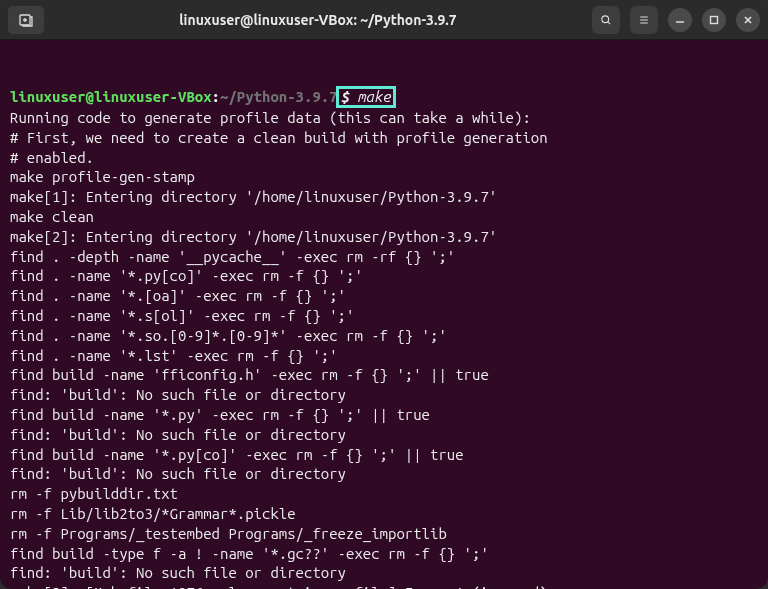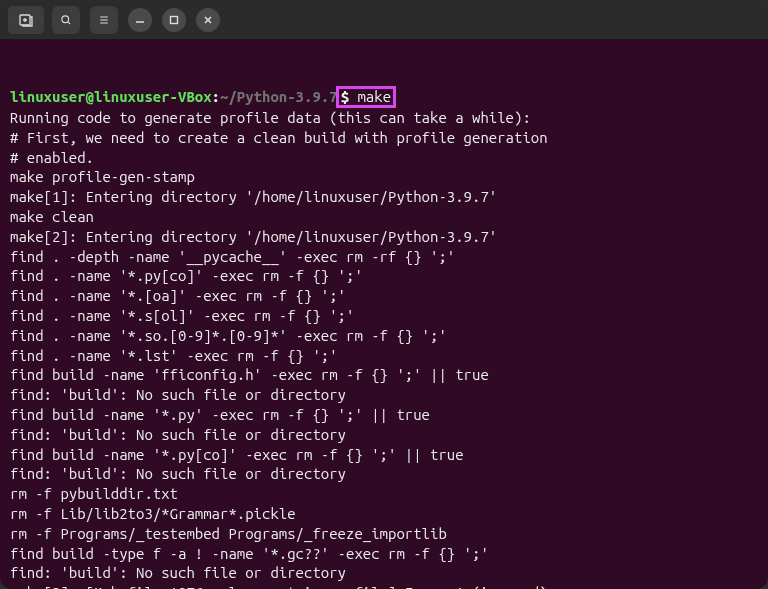--- a/index.html
+++ b/index.html
@@ -78,39 +78,41 @@
       font-size: 15px;
       line-height: 1.32;
       white-space: pre;
       overflow: hidden;
     }
     .prompt-user { color: #5fe35f; font-weight: bold; }
     .prompt-colon { color: #eeeef0; font-weight: bold; }
     .prompt-path { color: #737373; font-weight: bold; }
     .prompt-dollar { color: #eeeef0; font-weight: bold; }
     .highlight-cmd {
-      border: 3px solid #d946ef;
+      border: 3px solid #5eead4;
       padding: 0 2px;
       margin-left: -2px;
       display: inline-block;
       line-height: 1.1;
+      font-style: italic;
     }
     .tline { display: block; }
   </style>
 </head>
 <body>
 
 <div class="titlebar">
   <div class="newtab-btn">
     <svg viewBox="0 0 16 16">
       <rect x="2" y="3" width="10" height="10" fill="none" stroke="currentColor" stroke-width="1.3" rx="1"></rect>
       <path d="M12 5h2v9H5v-1" fill="none" stroke="currentColor" stroke-width="1.3"></path>
       <path d="M7 6v4M5 8h4" stroke="currentColor" stroke-width="1.3"></path>
     </svg>
   </div>
+  <div class="title-text">linuxuser@linuxuser-VBox: ~/Python-3.9.7</div>
   <div class="tb-right">
     <div class="tb-btn">
       <svg viewBox="0 0 16 16">
         <circle cx="7" cy="7" r="4.5" fill="none" stroke="currentColor" stroke-width="1.5"></circle>
         <path d="M10.5 10.5l3 3" stroke="currentColor" stroke-width="1.5"></path>
       </svg>
     </div>
     <div class="tb-btn">
       <svg viewBox="0 0 16 16">
         <path d="M3 4h10M3 8h10M3 12h10" stroke="currentColor" stroke-width="1.6"></path>

